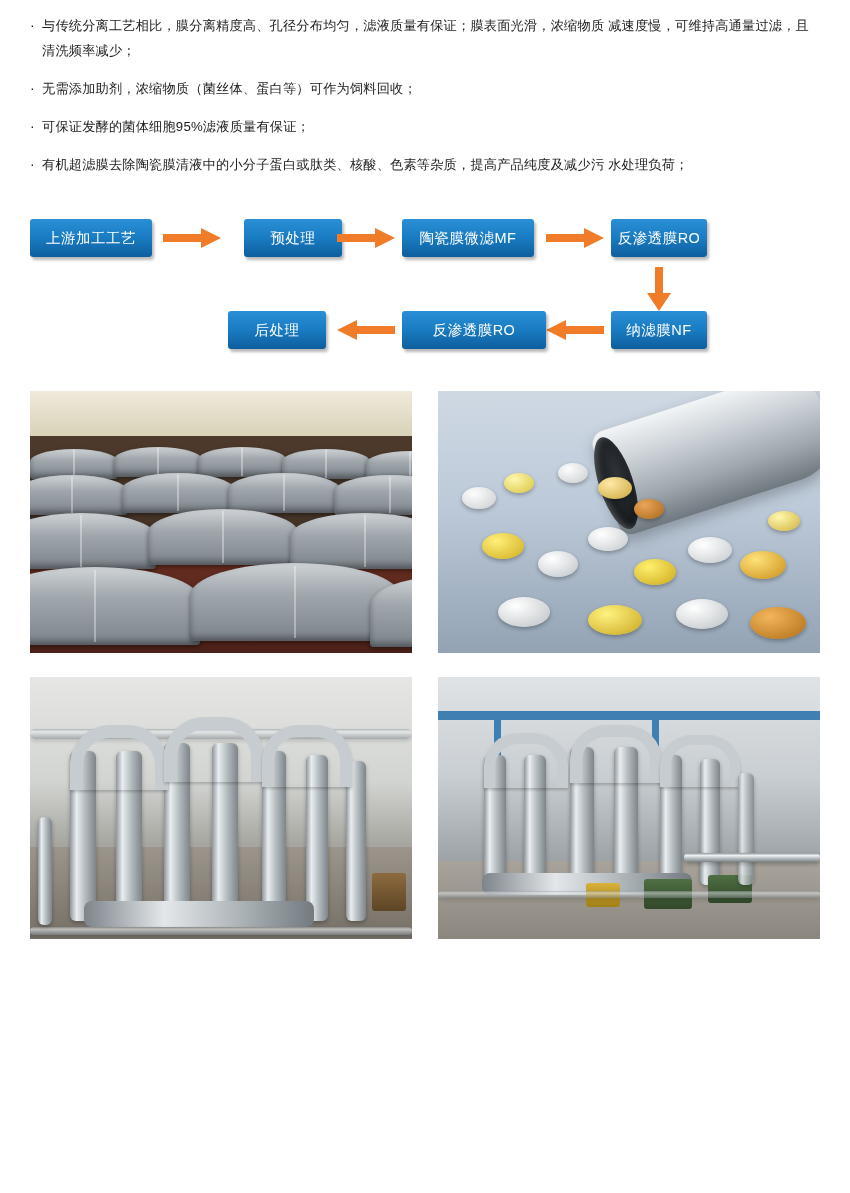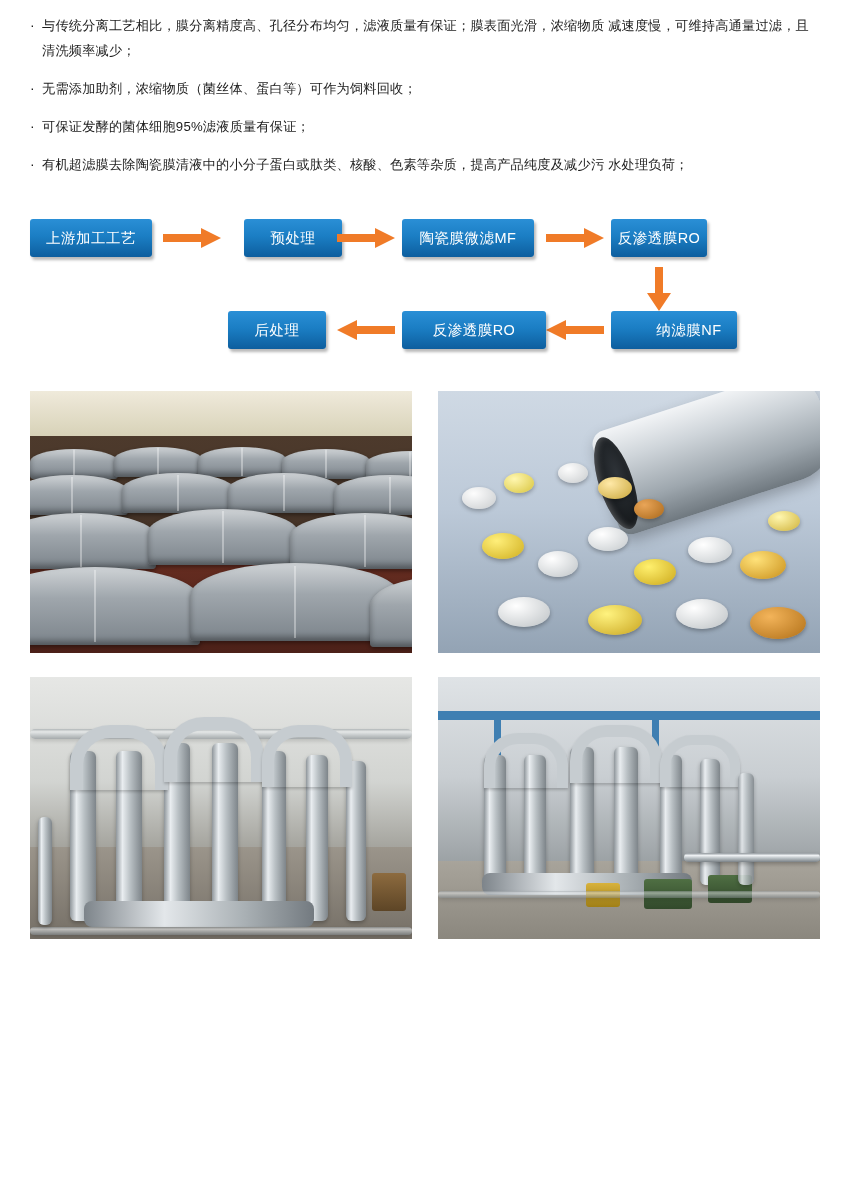--- a/index.html
+++ b/index.html
@@ -222,21 +222,21 @@
     </div>
 
     <div class="node" style="left:581px; top:18px; width:96px;">反渗透膜RO</div>
 
     <div class="arrow-down" style="left:617px; top:66px;">
       <svg width="24" height="44" viewBox="0 0 24 44">
         <polygon points="8,0 16,0 16,26 24,26 12,44 0,26 8,26" fill="#f07b28"></polygon>
       </svg>
     </div>
 
-    <div class="node" style="left:581px; top:110px; width:96px;padding-left:30px;">纳滤膜NF</div>
+    <div class="node" style="left:581px; top:110px; width:96px;">纳滤膜NF</div>
 
     <div class="arrow-left" style="left:516px; top:119px;">
       <svg width="58" height="20" viewBox="0 0 58 20">
         <polygon points="58,6 20,6 20,0 0,10 20,20 20,14 58,14" fill="#f07b28"></polygon>
       </svg>
     </div>
 
     <div class="node" style="left:372px; top:110px; width:144px;">反渗透膜RO</div>
 
     <div class="arrow-left" style="left:307px; top:119px;">

